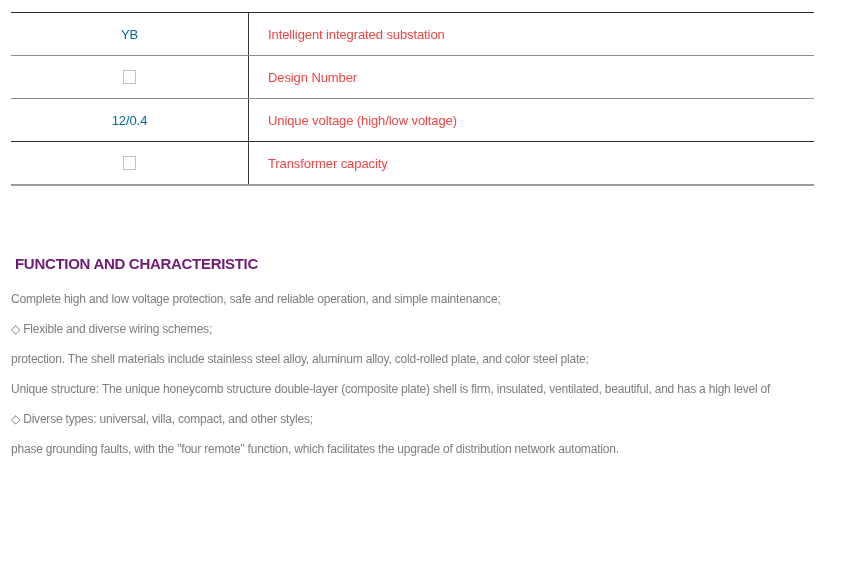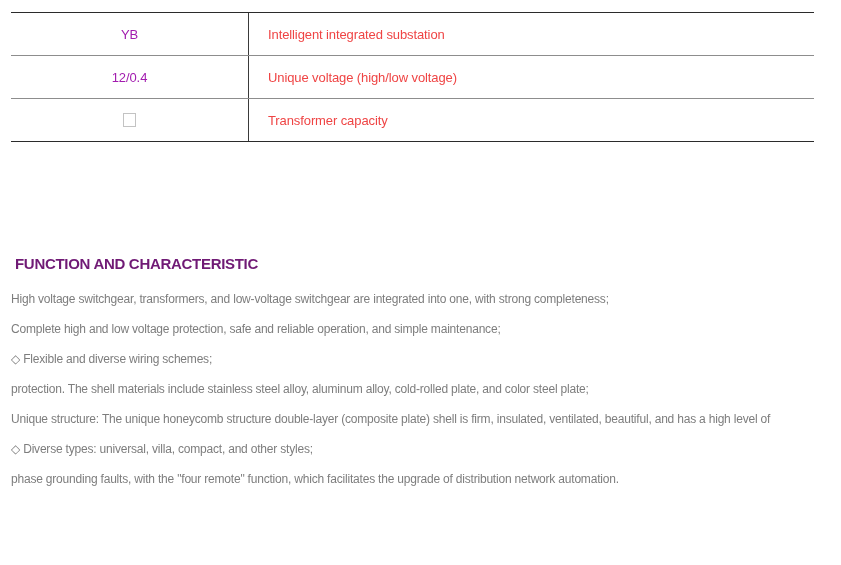--- a/index.html
+++ b/index.html
@@ -30,21 +30,21 @@
   }
   .trow:nth-child(3) { border-bottom-color: #2b2b2b; }
   .trow:nth-child(4) { border-bottom-width: 2px; border-bottom-color: #9a9a9a; }
   .cell-value {
     width: 237px;
     flex: 0 0 237px;
     display: flex;
     align-items: center;
     justify-content: center;
     border-right: 1px solid #3a3a3a;
-    color: #a21caf;
+    color: #0369a1;
     font-size: 13px;
     letter-spacing: -0.1px;
   }
   .cell-label {
     flex: 1;
     display: flex;
     align-items: center;
     padding-left: 19px;
     color: #ef4444;
     font-size: 13px;
@@ -92,35 +92,40 @@
 
 <div class="spec-table">
     <div class="trow">
       <div class="cell-value">
         <span>YB</span>
       </div>
       <div class="cell-label">Intelligent integrated substation</div>
     </div>
     <div class="trow">
       <div class="cell-value">
+        <span class="checkbox-box"></span>
+      </div>
+      <div class="cell-label">Design Number</div>
+    </div>
+    <div class="trow">
+      <div class="cell-value">
         <span>12/0.4</span>
       </div>
       <div class="cell-label">Unique voltage (high/low voltage)</div>
     </div>
     <div class="trow">
       <div class="cell-value">
         <span class="checkbox-box"></span>
       </div>
       <div class="cell-label">Transformer capacity</div>
     </div>
   </div>
 
 <div class="section-heading">FUNCTION AND CHARACTERISTIC</div>
 
 <div class="feature-lines">
-    <div class="feature-line">High voltage switchgear, transformers, and low-voltage switchgear are integrated into one, with strong completeness;</div>
     <div class="feature-line">Complete high and low voltage protection, safe and reliable operation, and simple maintenance;</div>
     <div class="feature-line">◇ Flexible and diverse wiring schemes;</div>
     <div class="feature-line">protection. The shell materials include stainless steel alloy, aluminum alloy, cold-rolled plate, and color steel plate;</div>
     <div class="feature-line">Unique structure: The unique honeycomb structure double-layer (composite plate) shell is firm, insulated, ventilated, beautiful, and has a high level of</div>
     <div class="feature-line">◇ Diverse types: universal, villa, compact, and other styles;</div>
     <div class="feature-line">phase grounding faults, with the "four remote" function, which facilitates the upgrade of distribution network automation.</div>
   </div>
 
 </body></html>

